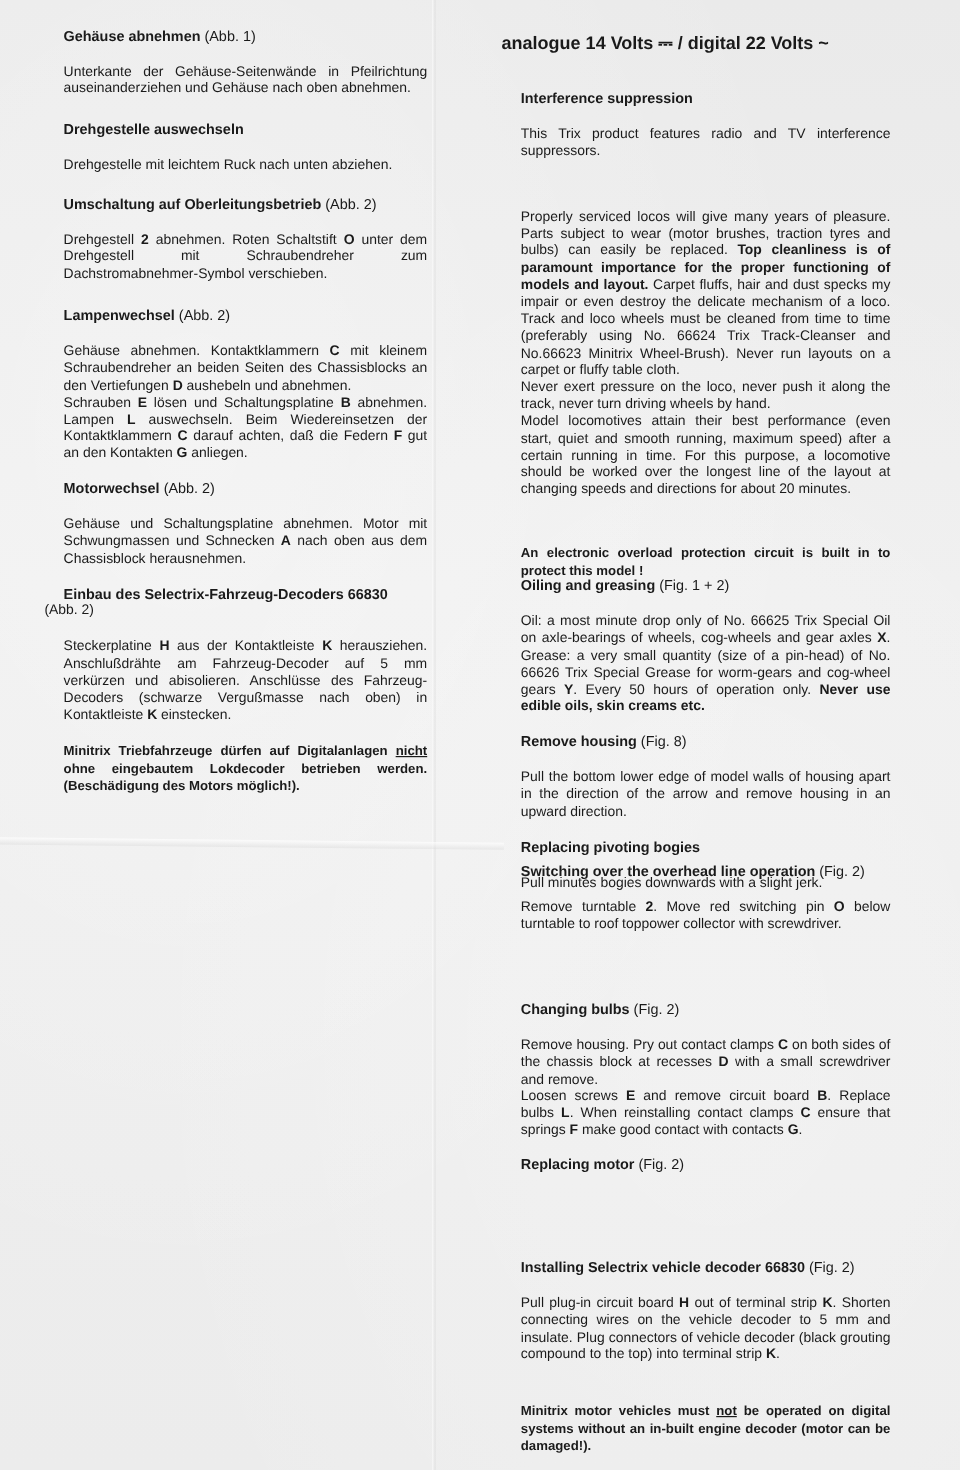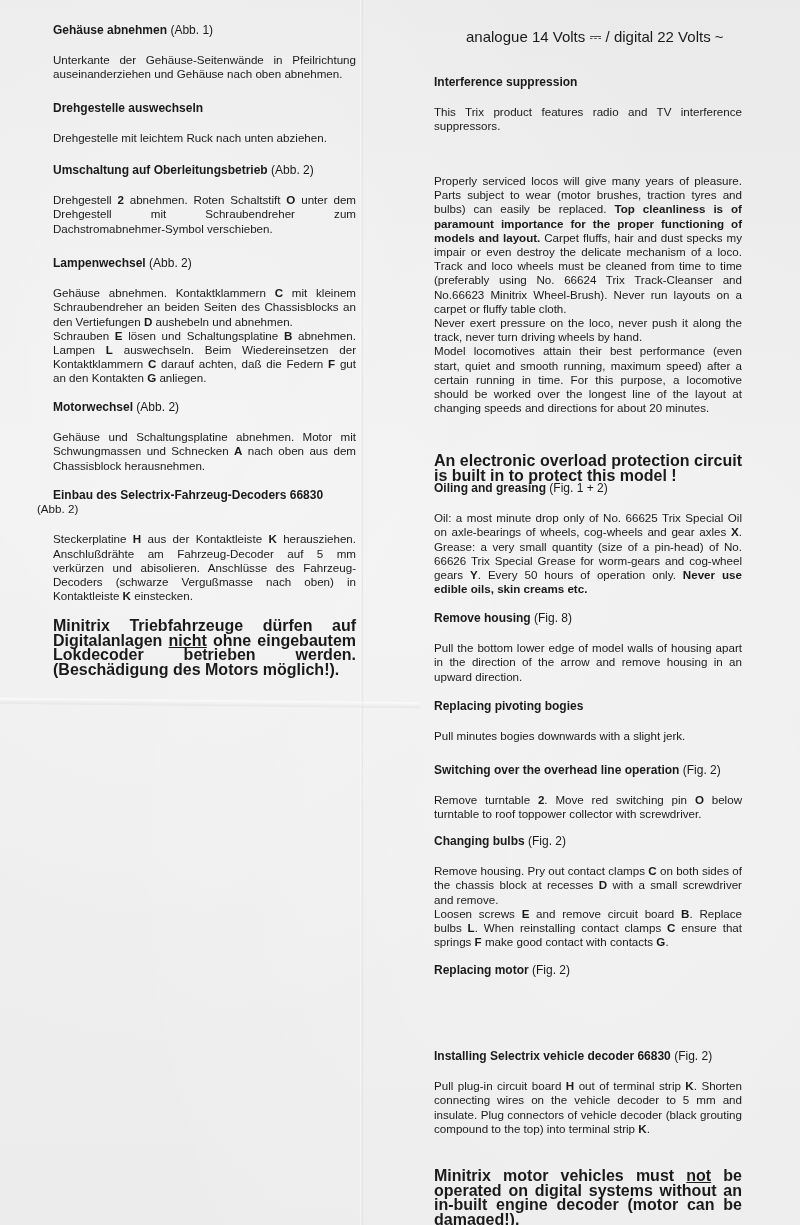--- a/index.html
+++ b/index.html
@@ -34,23 +34,23 @@
   .col.left { left: 37px; top: 23px; width: 335px; }
   .col.right { left: 418px; top: 23px; width: 340px; }
   .sec { position: absolute; left: 0; width: 100%; }
   .h {
     font-weight: bold; font-size: 12px; margin: 0 0 4px 16px;
   }
   .h .ref { font-weight: normal; }
   p { margin: 16px; text-align: justify; }
   b { font-weight: bold; }
   u { text-decoration: underline; }
-  .bold-para { font-weight: bold; font-size: 16px; line-height: 14.6px; text-align: justify; }
+  .bold-para { font-weight: bold; font-size: 11px; line-height: 14.6px; text-align: justify; }
   .voltage {
-    font-weight: normal; font-size: 15px; white-space: nowrap; margin-left: 48px;
+    font-weight: bold; font-size: 15px; white-space: nowrap;
   }
 </style>
 </head>
 <body>
 
 <div class="paper"></div>
 <div class="fold-v"></div>
 <div class="fold-h"></div>
 
 <div class="col left">
@@ -103,21 +103,21 @@
     <p>Oil: a most minute drop only of No. 66625 Trix Special Oil on axle-bearings of wheels, cog-wheels and gear axles <b>X</b>. Grease: a very small quantity (size of a pin-head) of No. 66626 Trix Special Grease for worm-gears and cog-wheel gears <b>Y</b>. Every 50 hours of operation only. <b>Never use edible oils, skin creams etc.</b></p>
   </div>
   <div class="sec" style="top:588px">
     <div class="h"><span>Remove housing</span> <span class="ref">(Fig. 8)</span></div>
     <p>Pull the bottom lower edge of model walls of housing apart in the direction of the arrow and remove housing in an upward direction.</p>
   </div>
   <div class="sec" style="top:676px">
     <div class="h"><span>Replacing pivoting bogies</span></div>
     <p>Pull minutes bogies downwards with a slight jerk.</p>
   </div>
-  <div class="sec" style="top:740px">
+  <div class="sec" style="top:696px">
     <div class="h"><span>Switching over the overhead line operation</span> <span class="ref">(Fig. 2)</span></div>
     <p>Remove turntable <b>2</b>. Move red switching pin <b>O</b> below turntable to roof toppower collector with screwdriver.</p>
   </div>
   <div class="sec" style="top:811px">
     <div class="h"><span>Changing bulbs</span> <span class="ref">(Fig. 2)</span></div>
     <p>Remove housing. Pry out contact clamps <b>C</b> on both sides of the chassis block at recesses <b>D</b> with a small screwdriver and remove.<br>Loosen screws <b>E</b> and remove circuit board <b>B</b>. Replace bulbs <b>L</b>. When reinstalling contact clamps <b>C</b> ensure that springs <b>F</b> make good contact with contacts <b>G</b>.</p>
   </div>
   <div class="sec" style="top:940px">
     <div class="h"><span>Replacing motor</span> <span class="ref">(Fig. 2)</span></div>
   </div>

